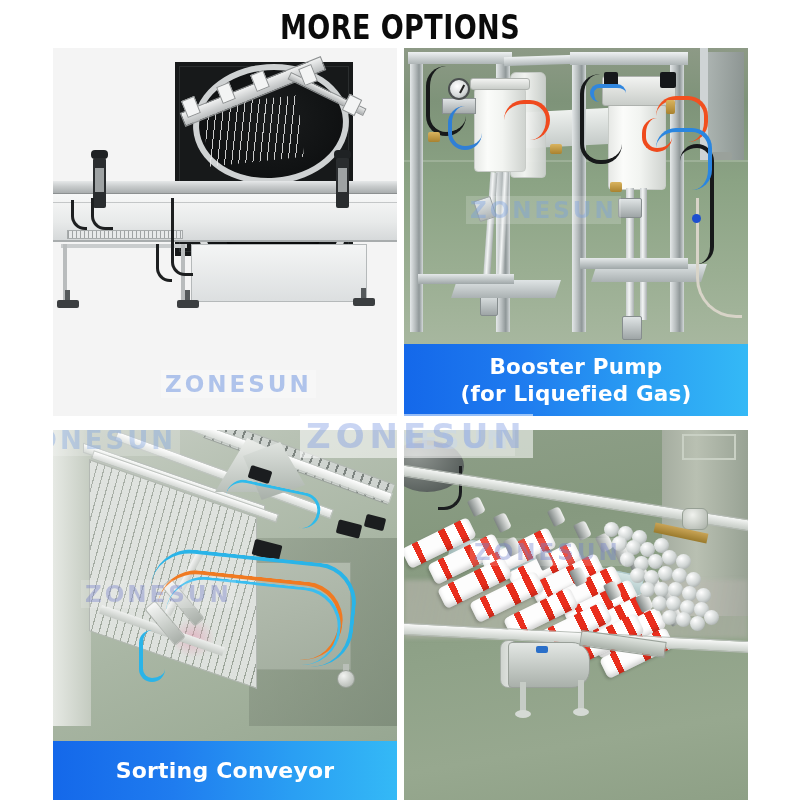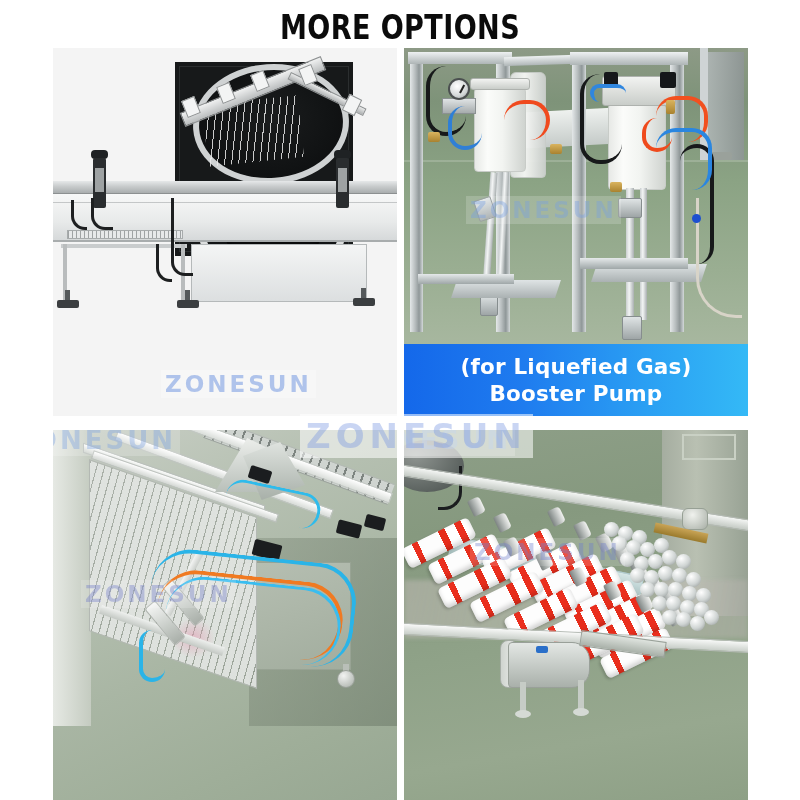--- a/index.html
+++ b/index.html
@@ -423,22 +423,22 @@
         <div class="plate pl1"></div>
         <div class="plate pl2"></div>
         <div class="railB rb1"></div>
         <div class="railB rb2"></div>
         <div class="cable"></div>
         <div class="bluedot"></div>
         <div class="wm wm-tr">ZONESUN</div>
       </div>
       <div class="caption cap-2line">
         <div>
+          <span>Booster Pump</span>
           <span>(for Liquefied Gas)</span>
-          <span>Booster Pump</span>
         </div>
       </div>
     </div>
 
     <div class="card">
       <div class="photo p3">
         <div class="wallL"></div>
         <div class="shadowR"></div>
         <div class="frameBox"></div>
         <div class="plate"></div>
@@ -461,20 +461,23 @@
         <div class="tube tBlue1"></div>
         <div class="tube tOrange1"></div>
         <div class="tube tBlue2"></div>
         <div class="tube tBlue3"></div>
         <div class="tube tBlue4"></div>
         <div class="footstem"></div>
         <div class="footknob"></div>
         <div class="wm wm-bl">ZONESUN</div>
         <div class="wm wm-bl2">ZONESUN</div>
       </div>
+      <div class="caption cap-1line">
+        <span>Sorting Conveyor</span>
+      </div>
     </div>
 
     <div class="card">
       <div class="photo p4">
         <div class="machineR"></div>
         <div class="drum"></div>
         <div class="blkcable"></div>
         <div class="beltTop"></div>
         <div class="motionblur"></div>
         <div class="glassTop"></div>

